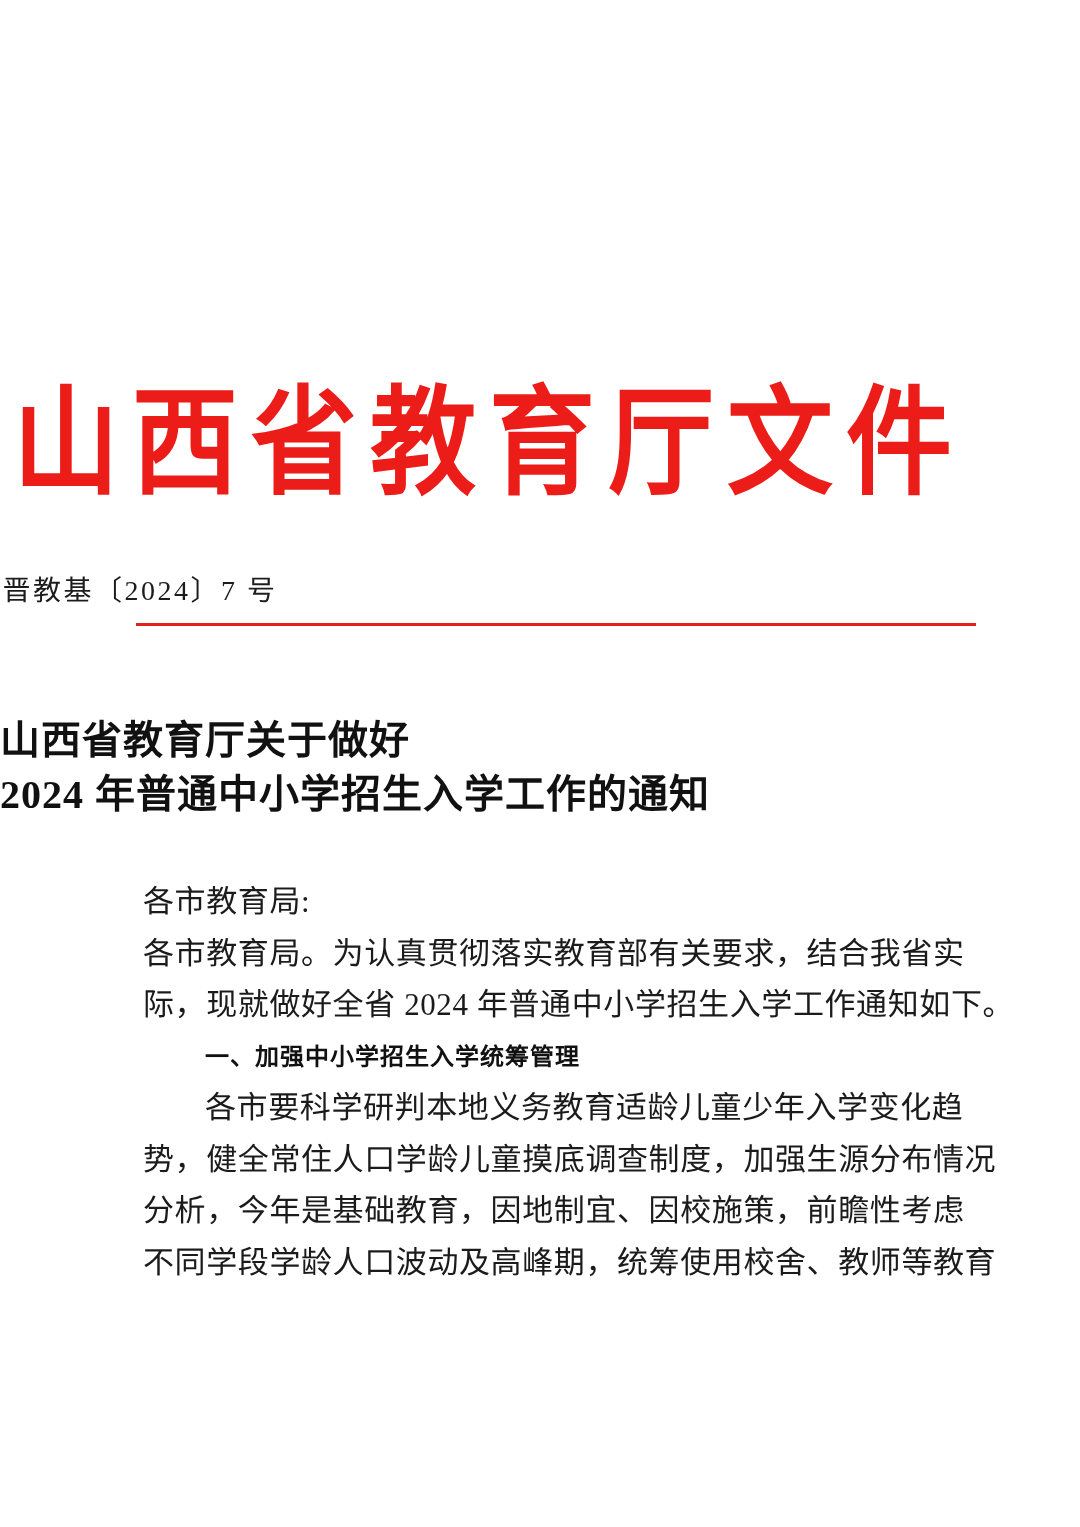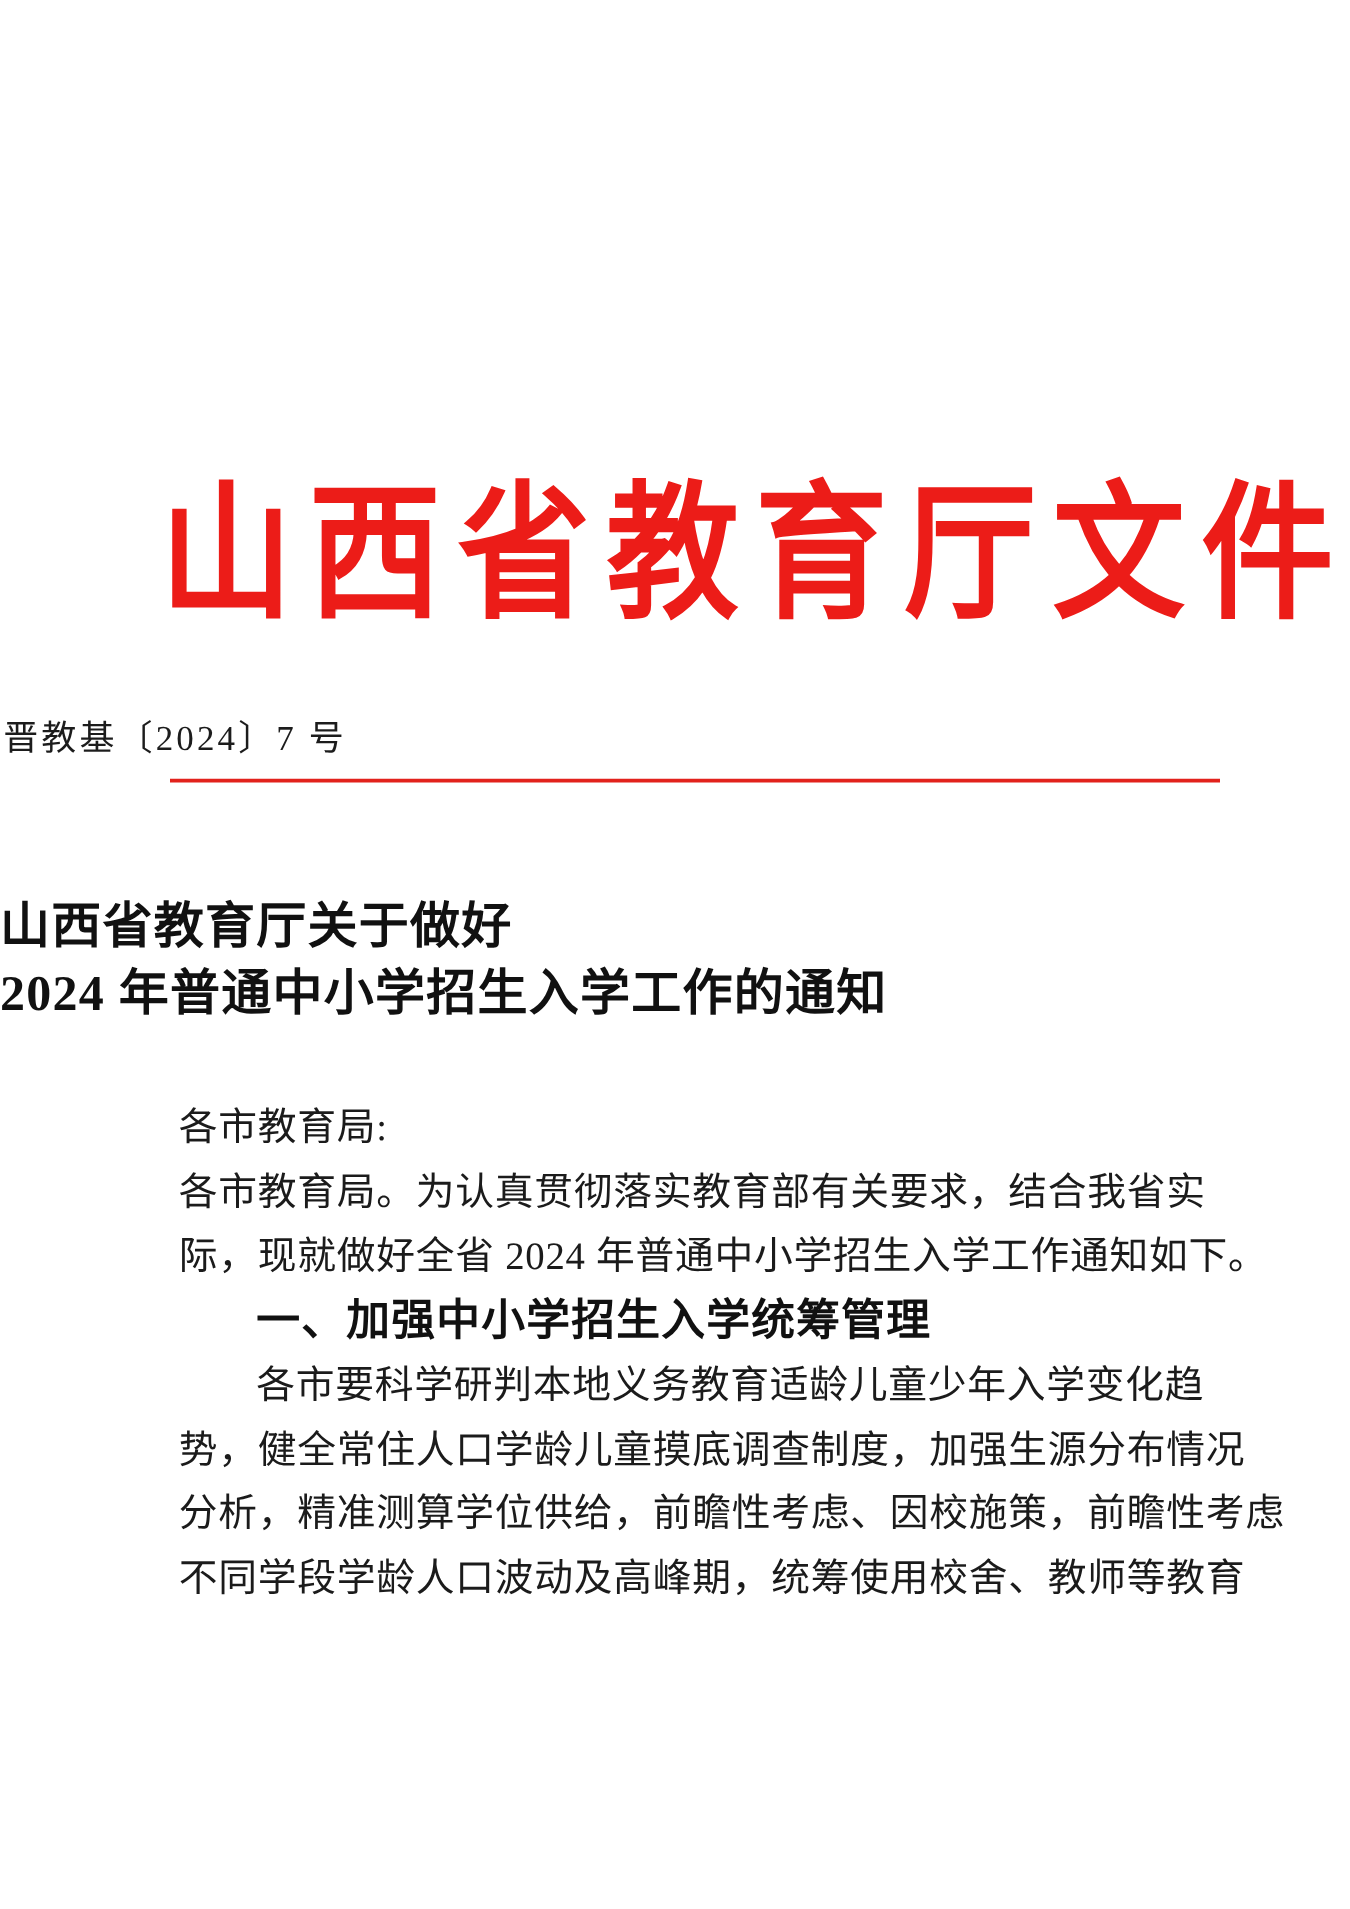--- a/index.html
+++ b/index.html
@@ -19,21 +19,21 @@
     font-family: "Liberation Serif", "DejaVu Serif", serif;
     color: #1a1a1a;
   }
 
   
   .masthead {
     position: absolute;
     top: 382px;
     left: 0;
     width: 1080px;
-    text-align: right;
+    text-align: left;
   }
 
   .masthead-text {
     display: inline-block;
     font-family: "Liberation Serif", "DejaVu Serif", serif;
     font-size: 106px;
     font-weight: 700;
     line-height: 1.05;
     letter-spacing: 13px;
     text-indent: 13px;
@@ -103,21 +103,21 @@
     color: #1b1b1b;
     white-space: nowrap;
   }
 
   .body-line.indent {
     text-indent: 62px;
   }
 
   .section-heading {
     font-family: "Liberation Sans", "DejaVu Sans", sans-serif;
-    font-size: 35px;
+    font-size: 24px;
     font-weight: 700;
     line-height: 51.5px;
     letter-spacing: 1px;
     color: #111111;
     text-indent: 62px;
     white-space: nowrap;
   }
 </style>
 </head>
 <body>
@@ -141,18 +141,18 @@
 
     <div class="body-line">各市教育局:</div>
 
     <div class="body-line">各市教育局。为认真贯彻落实教育部有关要求，结合我省实</div>
     <div class="body-line">际，现就做好全省 2024 年普通中小学招生入学工作通知如下。</div>
 
     <div class="section-heading">一、加强中小学招生入学统筹管理</div>
 
     <div class="body-line indent">各市要科学研判本地义务教育适龄儿童少年入学变化趋</div>
     <div class="body-line">势，健全常住人口学龄儿童摸底调查制度，加强生源分布情况</div>
-    <div class="body-line">分析，精准测算学位供给，前瞻性考虑、因校施策，前瞻性考虑</div>
+    <div class="body-line">分析，今年是基础教育，因地制宜、因校施策，前瞻性考虑</div>
     <div class="body-line">不同学段学龄人口波动及高峰期，统筹使用校舍、教师等教育</div>
 
   </div>
 
 </div>
 
 </body></html>

